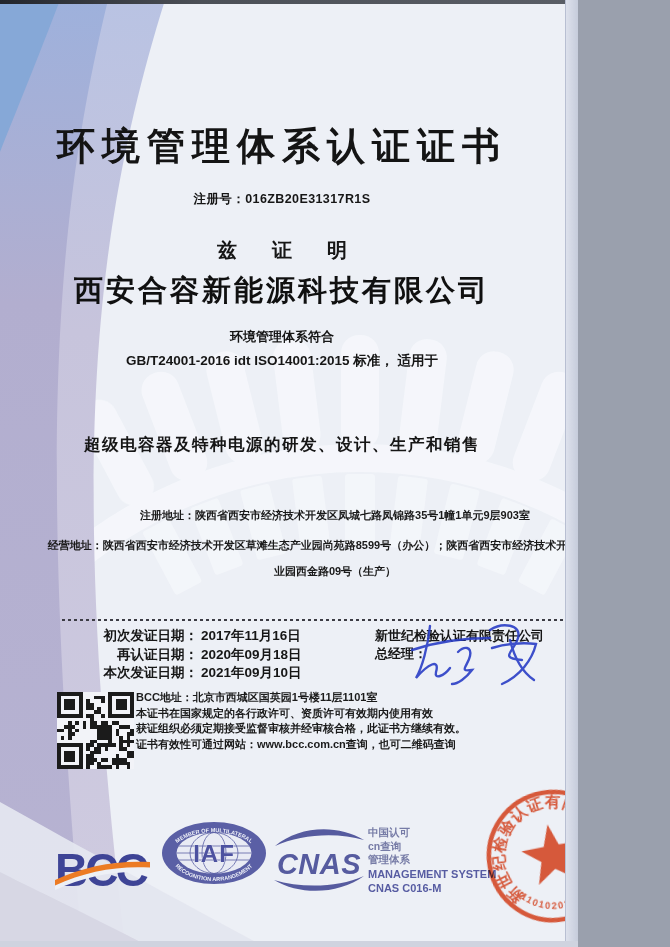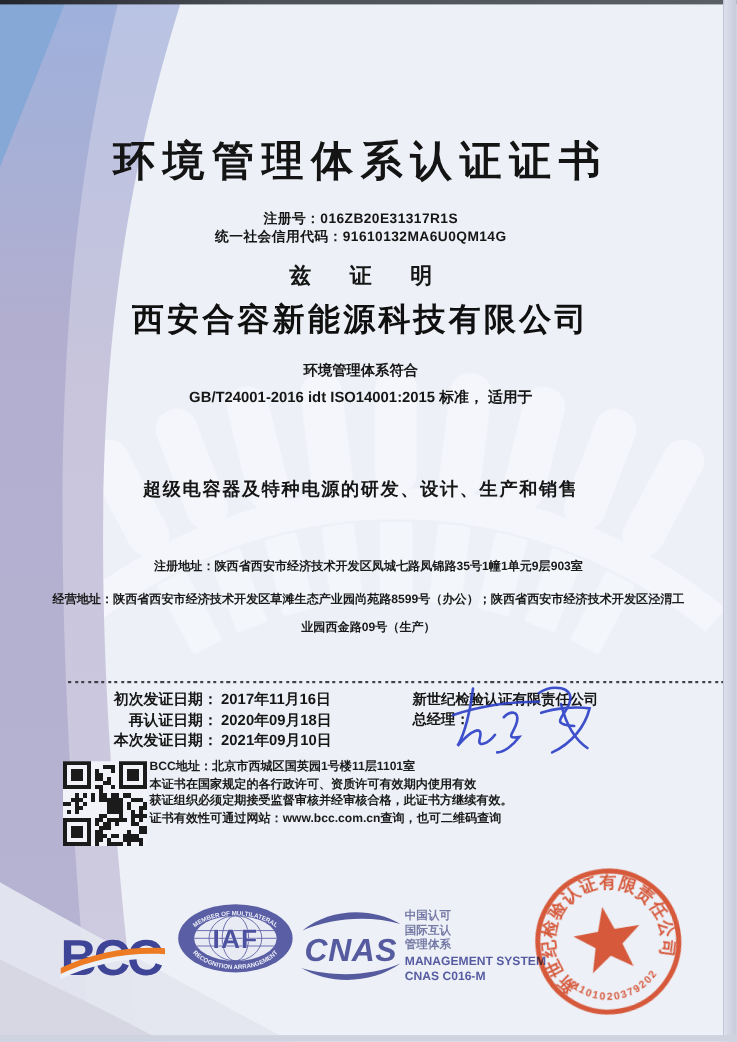--- a/index.html
+++ b/index.html
@@ -1,17 +1,17 @@
 <!DOCTYPE html>
 <html><head>
 <meta charset="utf-8">
 <style>
   html,body{margin:0;padding:0;background:#9aa0ad;}
   .page{
-    position:relative; width:670px; height:947px; overflow:hidden;
+    position:relative; width:578px; height:947px; overflow:hidden;
     background:#edeff5;
     font-family:"Liberation Sans","DejaVu Sans",sans-serif;
     color:#161616;
   }
   .abs{position:absolute;}
   svg text{font-family:"Liberation Sans","DejaVu Sans",sans-serif;}
 
   
   .edge-top{top:0;left:0;right:0;height:4px;background:linear-gradient(90deg,#23262c,#4c5057 35%,#5a5e66);}
   .edge-right{top:0;right:0;bottom:0;width:12px;background:linear-gradient(270deg,#c6ccdb,#dde1ec);border-left:1px solid #b8bfd2;}
@@ -107,21 +107,20 @@
     <path d="M0,0 L108,0 C52,230 40,470 82,947 L0,947 Z" fill="url(#gP2)"></path>
     <path d="M0,0 L60,0 C38,58 16,112 0,152 Z" fill="#86a8d7"></path>
     <path d="M0,947 L265,947 C150,885 55,833 0,802 Z" fill="#e4e6ef" opacity="0.95"></path>
     <path d="M0,947 L150,947 C75,908 25,885 0,872 Z" fill="#d7d7e4"></path>
   </svg>
 
   <div class="abs center title">环境管理体系认证证书</div>
 
   <div class="abs center reg-line"><span>注册号：</span><span>016ZB20E31317R1S</span></div>
 
-  <div class="abs center credit-line"><span>统一社会信用代码：</span><span>91610132MA6U0QM14G</span></div>
 
   <div class="abs center certify">兹 证 明</div>
 
   <div class="abs center company">西安合容新能源科技有限公司</div>
 
   <div class="abs center std1">环境管理体系符合</div>
   <div class="abs center std2">GB/T24001-2016 idt ISO14001:2015 标准，  适用于</div>
 
   <div class="abs center scope">超级电容器及特种电源的研发、设计、生产和销售</div>
 
@@ -326,21 +325,21 @@
   </svg>
 
   <svg class="abs cnas-logo" viewBox="0 0 96 72">
     <path d="M4,22 C28,2 66,0 93,16 C66,8 30,10 4,22 Z" fill="#565b9f"></path>
     <text x="48" y="50" text-anchor="middle" font-size="29" font-weight="700" font-style="italic" letter-spacing="0.5" fill="#565b9f">CNAS</text>
     <path d="M3,56 C30,72 68,70 93,52 C66,64 30,64 3,56 Z" fill="#565b9f"></path>
   </svg>
 
   <div class="abs cnas-caption">
     <div class="cn">中国认可</div>
-    <div class="cn">国际互认</div>
+    <div class="cn">cn查询</div>
     <div class="cn">管理体系</div>
     <div class="en">MANAGEMENT SYSTEM</div>
     <div class="en">CNAS C016-M</div>
   </div>
 
   <svg class="abs seal" viewBox="-72 -72 144 144">
     <g opacity="0.92">
       <circle r="64" fill="none" stroke="#e5512d" stroke-width="4.6"></circle>
       <polygon points="0,-32 7.6,-10.5 30.4,-9.9 12.4,4 18.8,25.9 0,13 -18.8,25.9 -12.4,4 -30.4,-9.9 -7.6,-10.5" fill="#e5512d"></polygon>
       <g transform="rotate(-45)">

